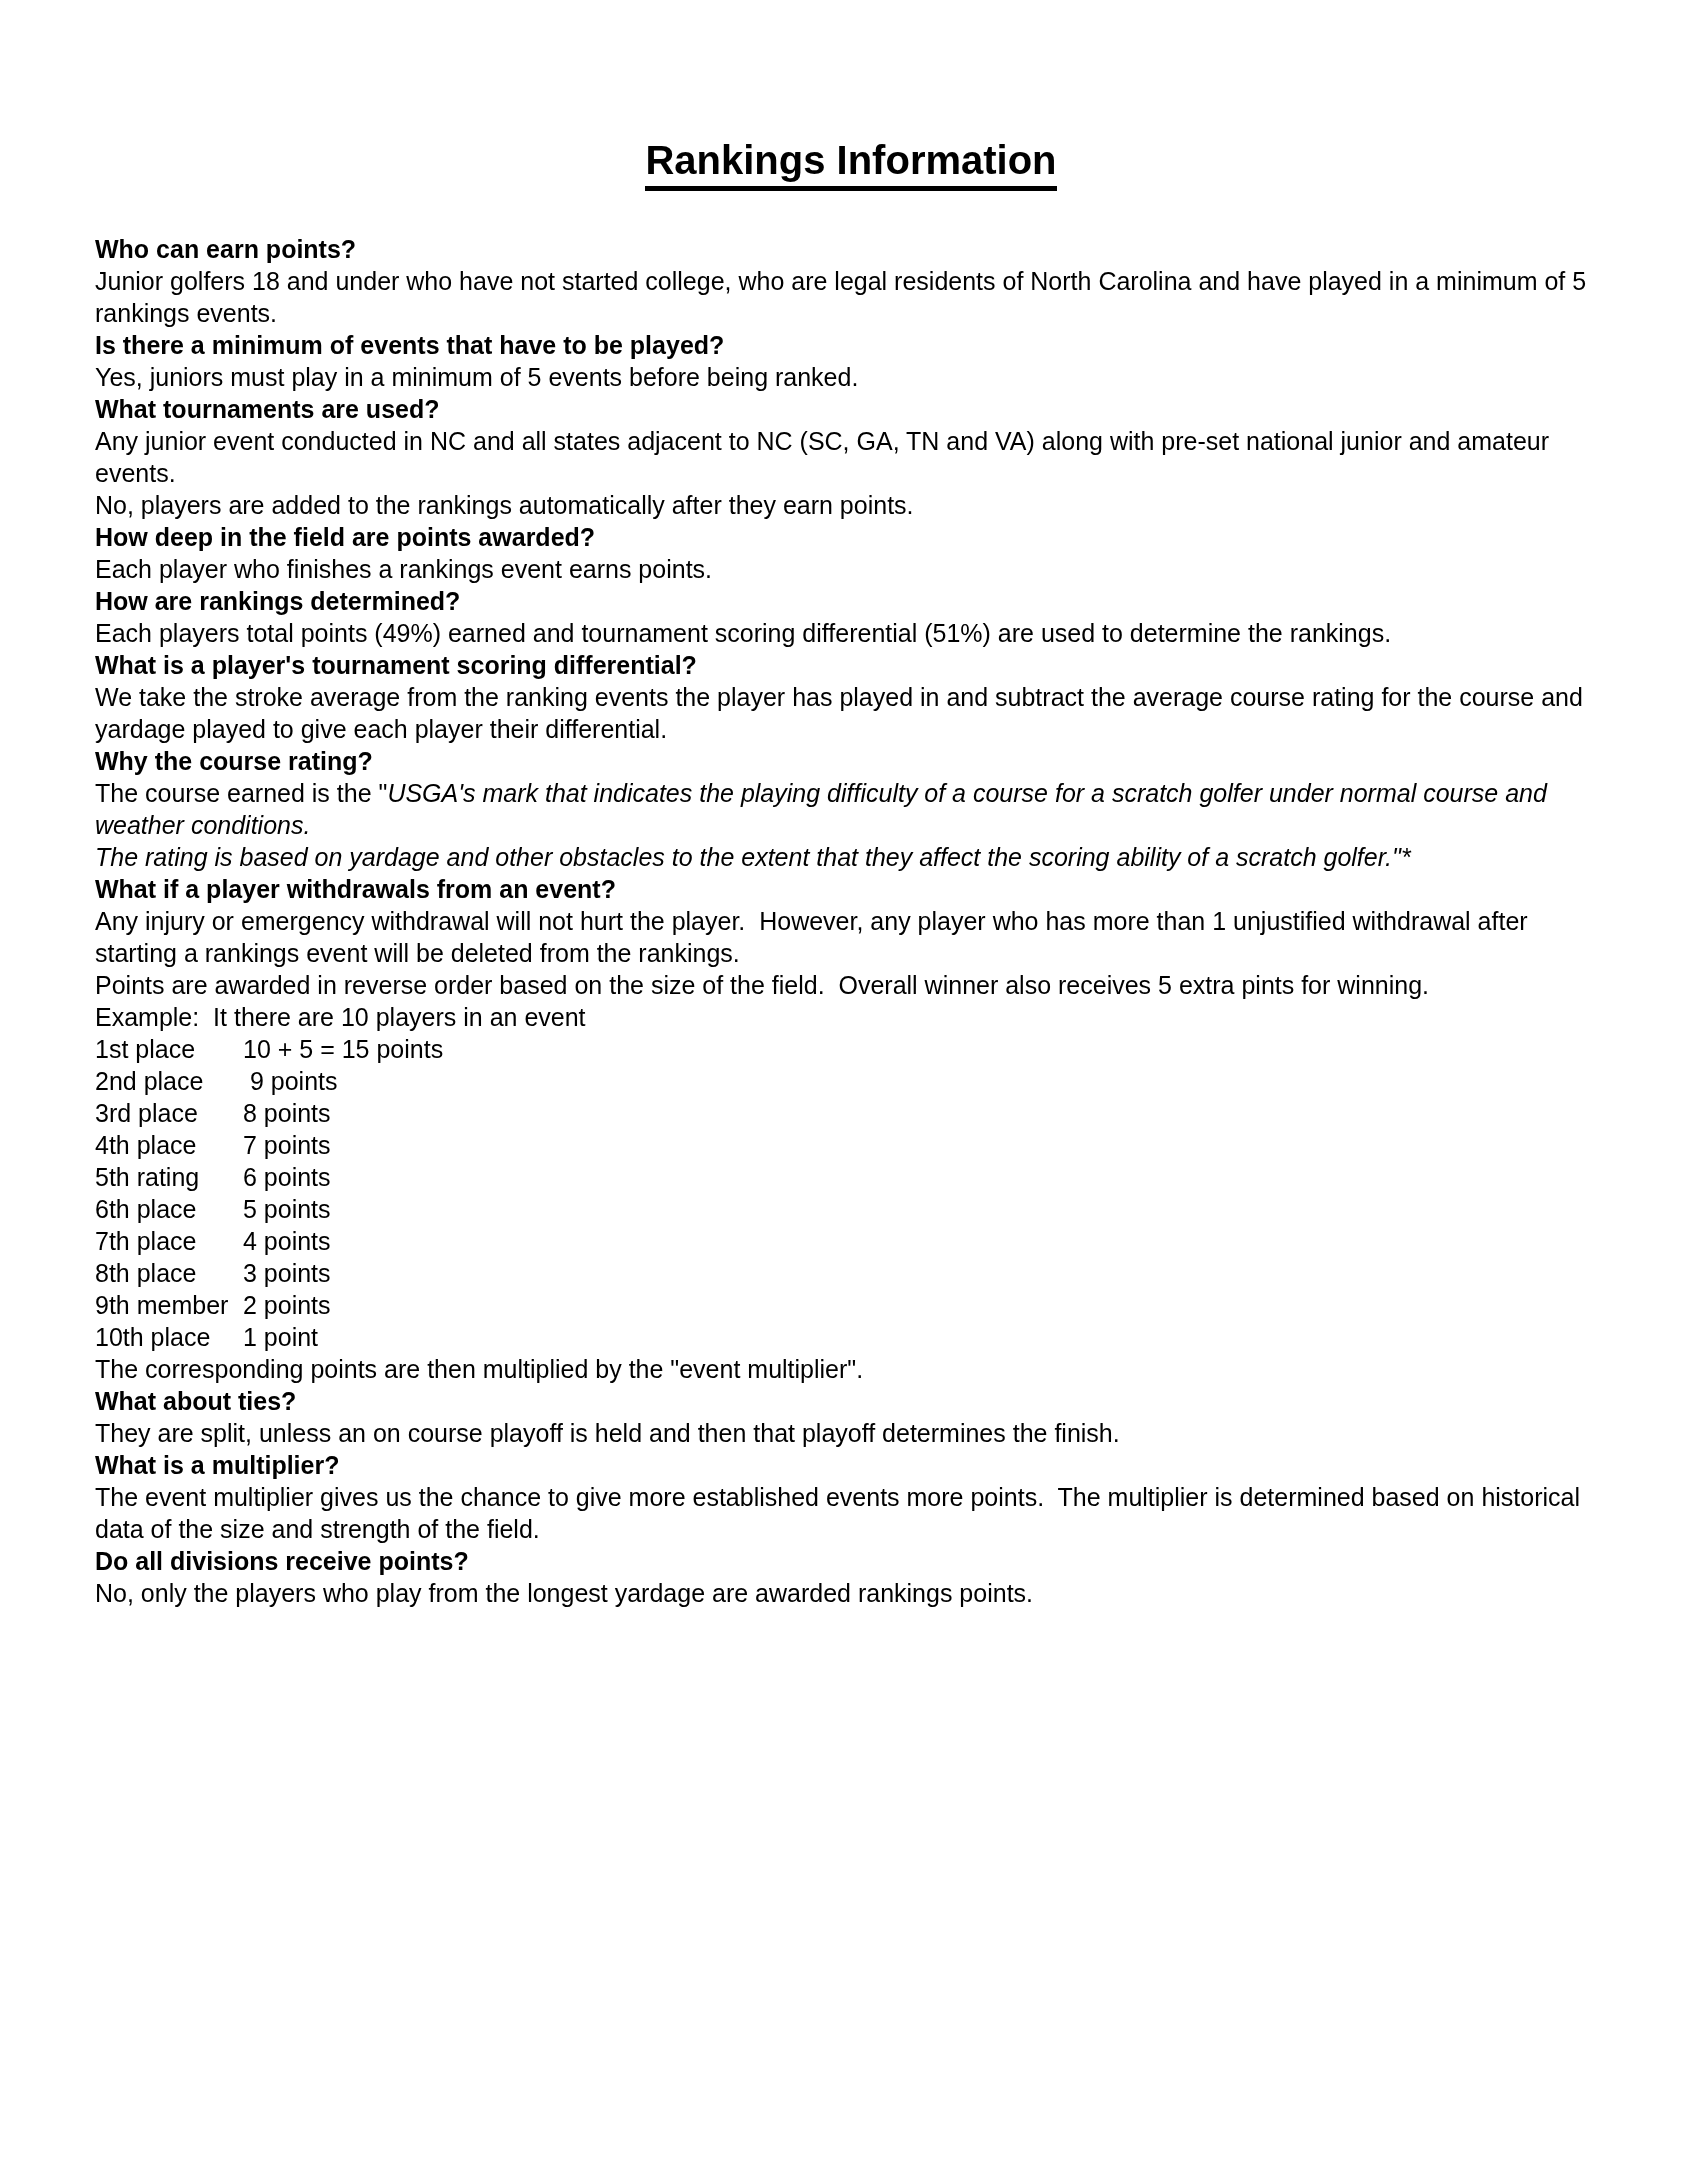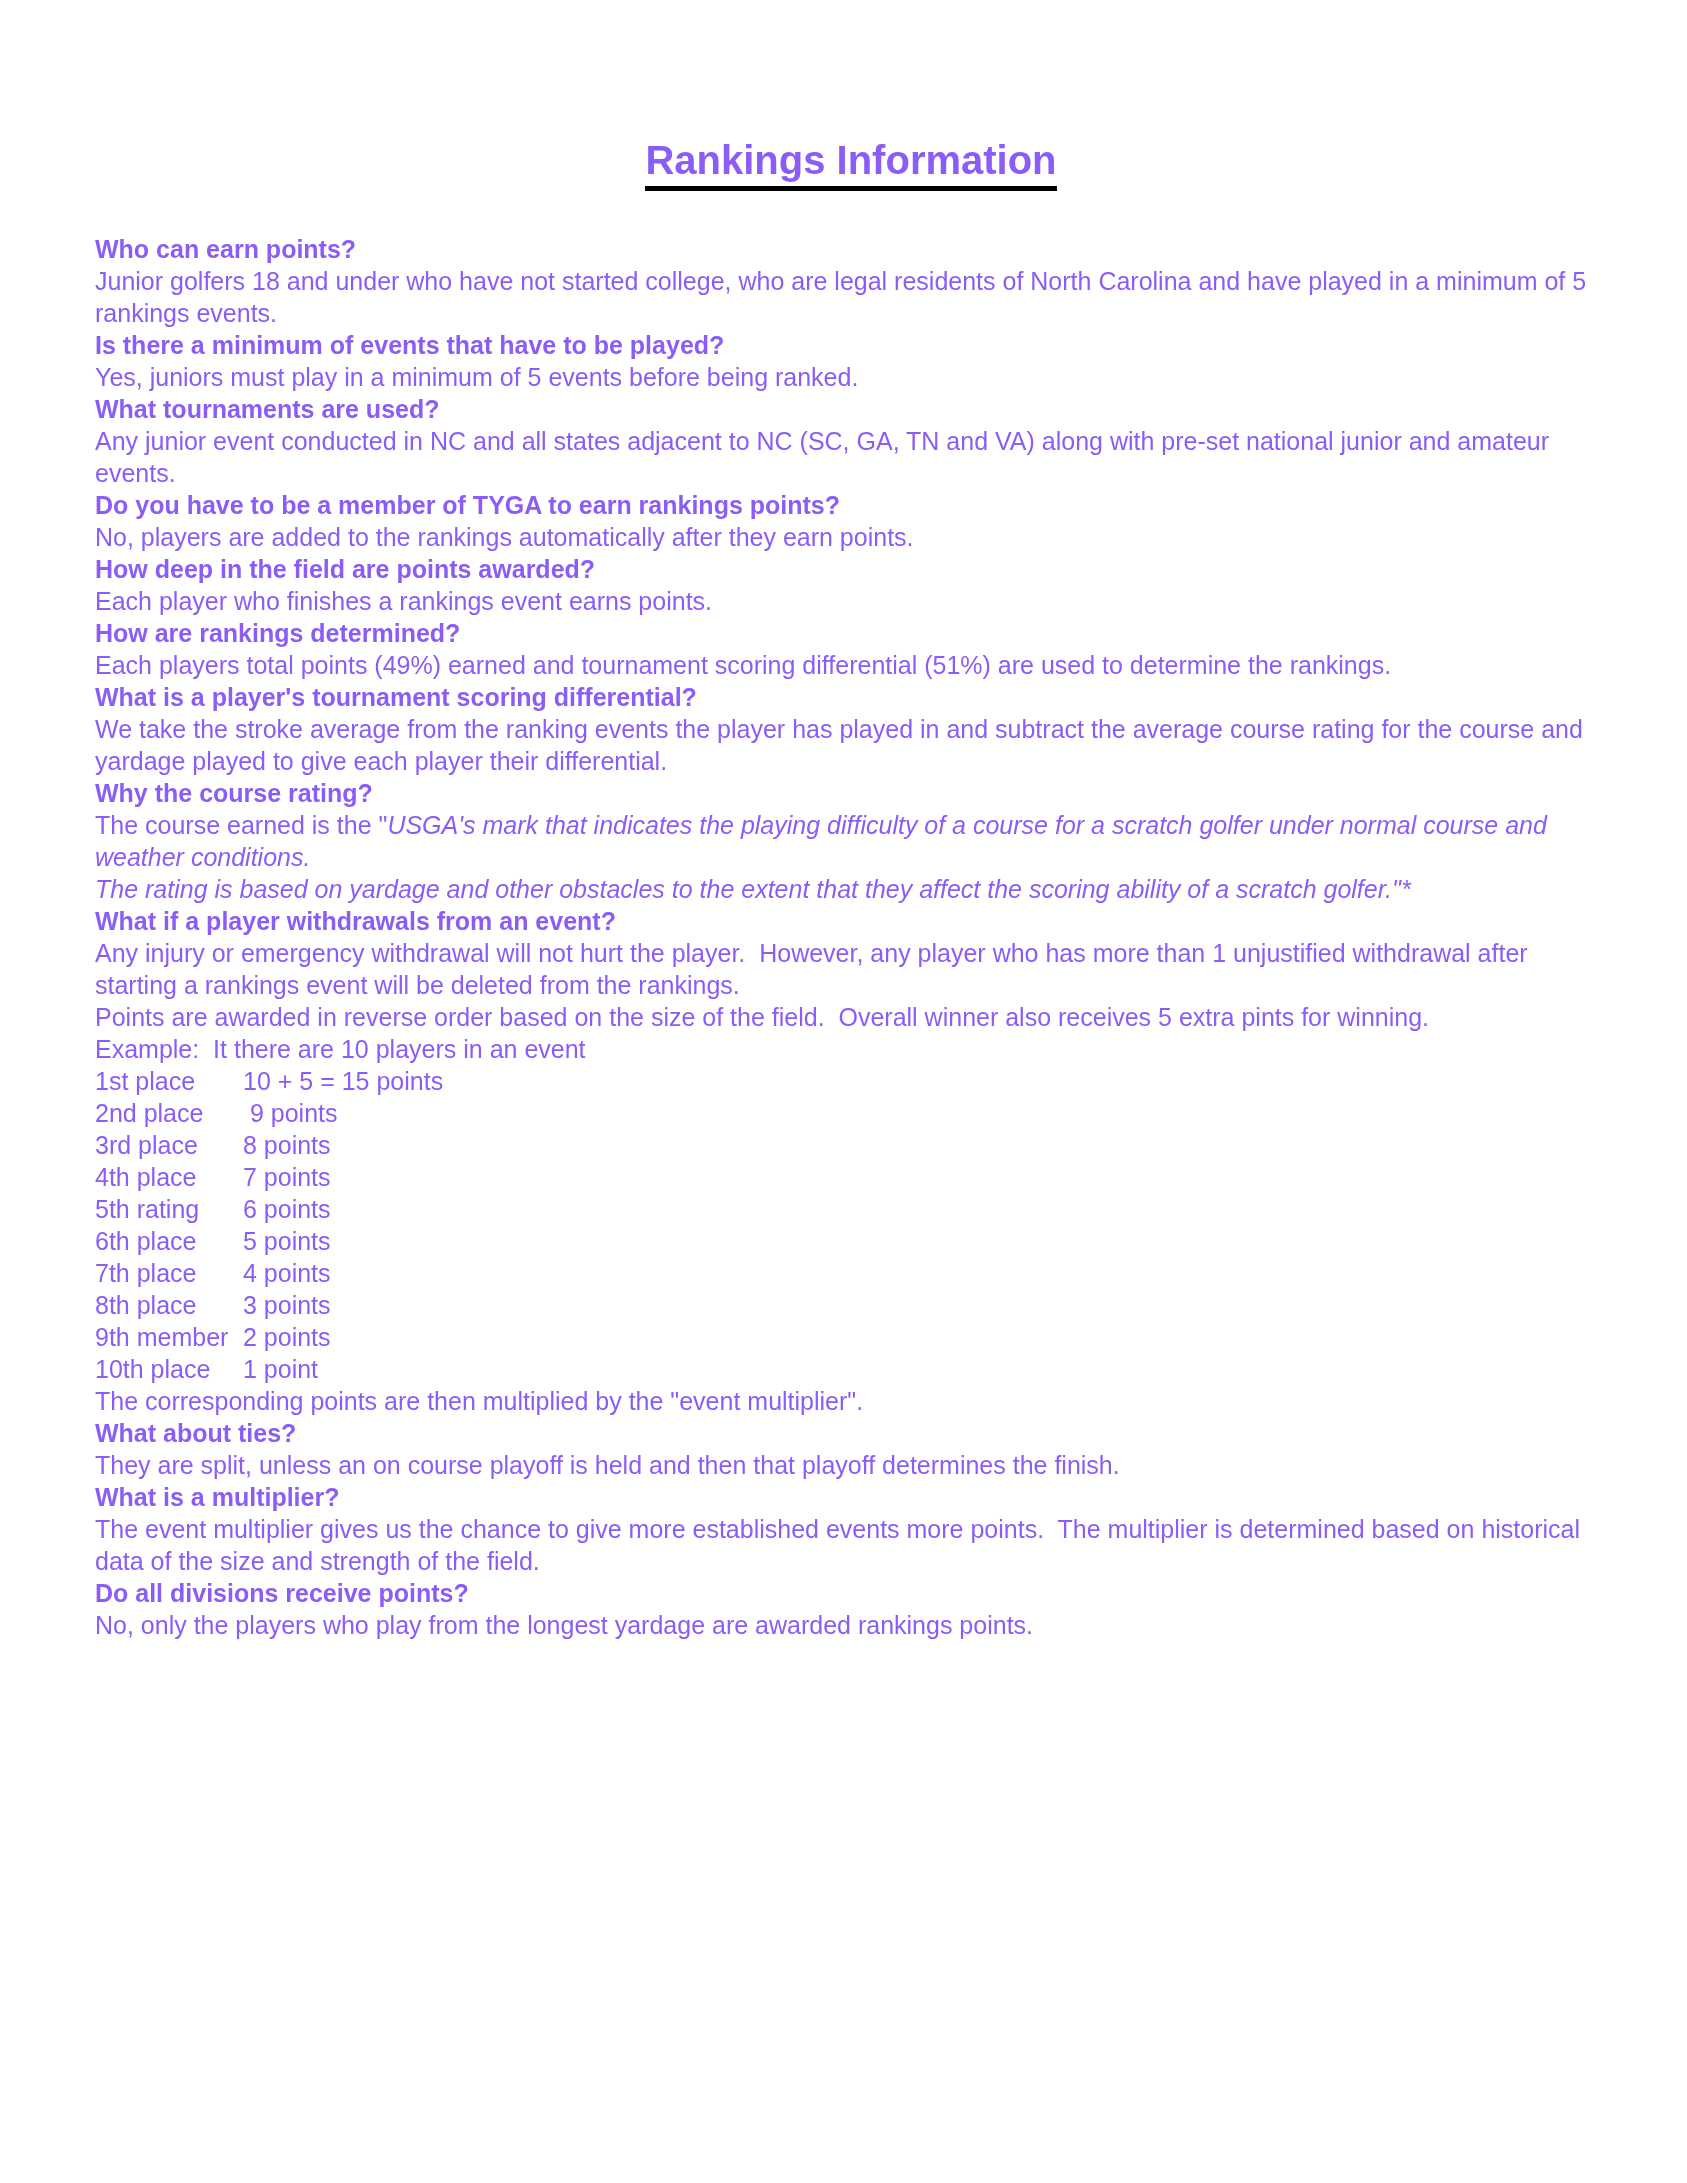--- a/index.html
+++ b/index.html
@@ -2,21 +2,21 @@
 <html style="font-size:13.5px"><head>
 <meta charset="utf-8">
 <style>
   html, body { margin: 0; padding: 0; background: #ffffff; }
   .doc {
     position: relative;
     box-sizing: border-box;
     width: 1687px;
     height: 2183px;
     background: #ffffff;
-    color: #8b5cf6;
+    color: #000000;
     font-family: "Liberation Sans", sans-serif;
     font-size: 25px;
     line-height: 32px;
     padding: 139px 80px 0 95px;
     overflow: hidden;
   }
   .title {
     margin: 0;
     text-align: center;
     font-size: 40px;
@@ -55,21 +55,20 @@
       <div class="q">Is there a minimum of events that have to be played?</div>
       <div class="a">Yes, juniors must play in a minimum of 5 events before being ranked.</div>
     </section>
 
     <section class="qa">
       <div class="q">What tournaments are used?</div>
       <div class="a">Any junior event conducted in NC and all states adjacent to NC (SC, GA, TN and VA) along with pre-set national junior and amateur events.</div>
     </section>
 
     <section class="qa">
-      <div class="q">Do you have to be a member of TYGA to earn rankings points?</div>
       <div class="a">No, players are added to the rankings automatically after they earn points.</div>
     </section>
 
     <section class="qa">
       <div class="q">How deep in the field are points awarded?</div>
       <div class="a">Each player who finishes a rankings event earns points.</div>
     </section>
 
     <section class="qa">
       <div class="q">How are rankings determined?</div>

